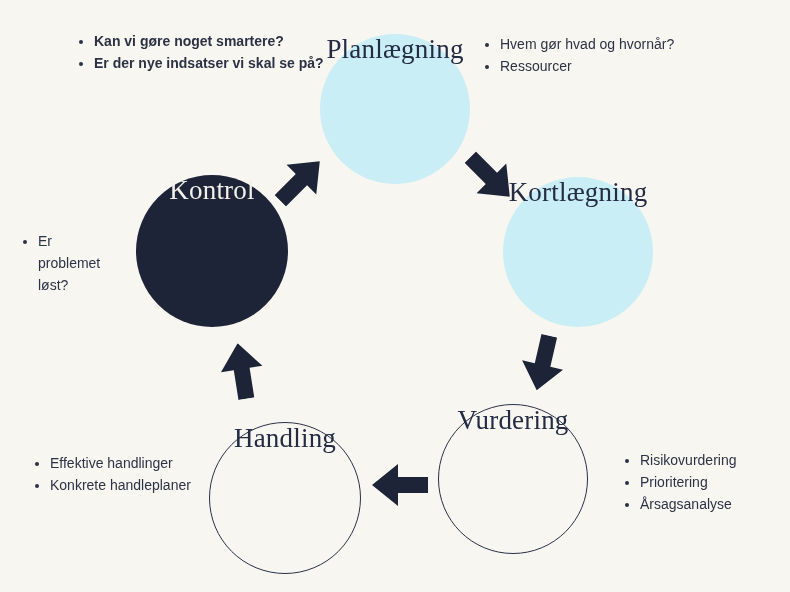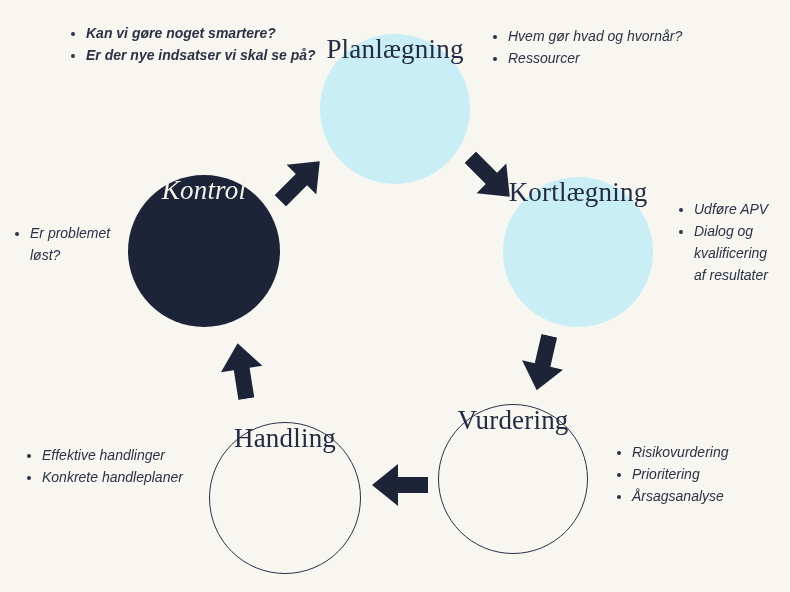--- a/index.html
+++ b/index.html
@@ -27,24 +27,23 @@
   .circle.cyan   { background: #c9eef5; }
   .circle.navy   { background: #1d2438; color: #f4f1ea; }
   .circle.outline{ background: transparent; border: 1.5px solid #2a3148; }
   .ann {
     position: absolute;
     color: #2b3245;
     font-size: 14px;
     line-height: 22px;
   }
   .ann ul {
-    margin: 0;
+    margin: 8px;
     padding-left: 16px;
     list-style: disc;
-    font-style: italic;
   }
   .ann.bold { font-weight: bold; }
   .arrow {
     position: absolute;
     width: 56px;
     height: 48px;
     transform-origin: 50% 50%;
   }
   .arrow svg { display: block; width: 100%; height: 100%; }
   .arrow path { fill: #1d2438; }
@@ -63,21 +62,21 @@
   </div>
 
   <div class="circle cyan" style="left:503px; top:177px; width:150px; height:150px;">
     <span>Kortlægning</span>
   </div>
 
   <div class="circle outline" style="left:209px; top:422px; width:152px; height:152px;">
     <span>Handling</span>
   </div>
 
-  <div class="circle navy" style="left:128px; top:175px; width:152px; height:152px;font-style:italic;">
+  <div class="circle navy" style="left:136px; top:175px; width:152px; height:152px;">
     <span>Kontrol</span>
   </div>
 
   <div class="arrow" style="left:300px; top:181px; transform:translate(-50%,-50%) rotate(-45deg);">
     <svg viewBox="0 0 56 48">
         <path d="M0 16 L30 16 L30 3 L56 24 L30 45 L30 32 L0 32 Z"></path>
       </svg>
   </div>
 
   <div class="arrow" style="left:490px; top:177px; transform:translate(-50%,-50%) rotate(45deg);">
@@ -104,33 +103,27 @@
       </svg>
   </div>
 
   <div class="ann bold" style="left:70px; top:22px; width:265px;">
     <ul>
       <li>Kan vi gøre noget smartere?</li>
       <li>Er der nye indsatser vi skal se på?</li>
     </ul>
   </div>
 
-  <div class="ann" style="left:492px; top:25px; width:240px;">
+  <div class="ann" style="left:476px; top:25px; width:240px;">
     <ul>
       <li>Hvem gør hvad og hvornår?</li>
       <li>Ressourcer</li>
     </ul>
   </div>
 
-  <div class="ann" style="left:678px; top:198px; width:104px;">
-    <ul>
-      <li>Udføre APV</li>
-      <li>Dialog og kvalificering af resultater</li>
-    </ul>
-  </div>
 
   <div class="ann" style="left:616px; top:441px; width:165px;">
     <ul>
       <li>Risikovurdering</li>
       <li>Prioritering</li>
       <li>Årsagsanalyse</li>
     </ul>
   </div>
 
   <div class="ann" style="left:14px; top:222px; width:105px;">

